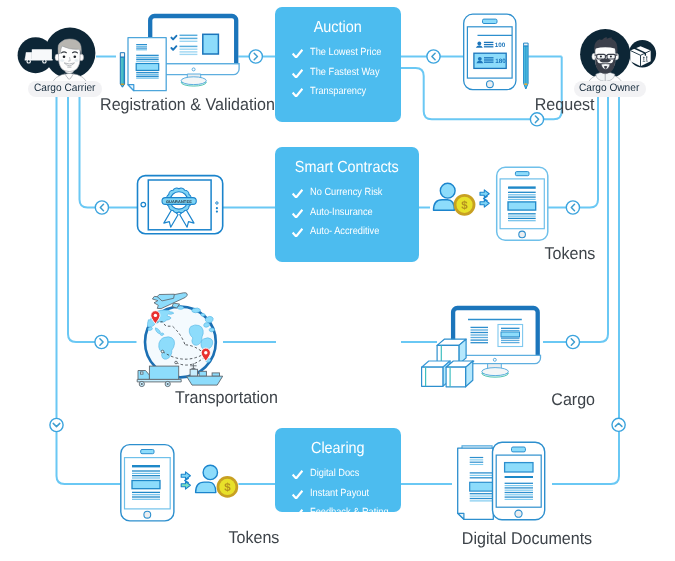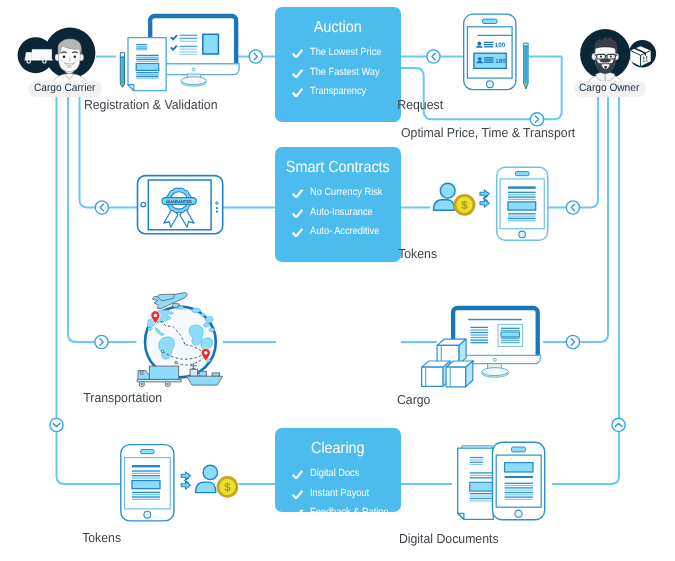--- a/index.html
+++ b/index.html
@@ -10,21 +10,21 @@
   .card{position:absolute;background:#4cbcef;border-radius:7px;box-sizing:border-box;}
   .card-title{position:absolute;left:0;right:0;text-align:center;color:#fff;font-size:16px;
      line-height:14px;font-weight:400;}
   .card-title span{display:inline-block;transform:scaleX(.9);}
   .card-list{position:absolute;left:16.5px;top:40px;}
   .card-li{display:flex;align-items:flex-end;height:11px;margin-bottom:8.6px;}
   .chk{width:11px;height:9px;margin-right:7.5px;flex:0 0 11px;}
   .card-li span{color:#fff;font-size:10.4px;line-height:11px;white-space:nowrap;
      display:inline-block;transform:scaleX(.89);transform-origin:left center;}
 
-  .node-label{position:absolute;text-align:left;color:#3d4349;font-size:13px;white-space:nowrap;line-height:12px;}
+  .node-label{position:absolute;text-align:right;color:#3d4349;font-size:17px;white-space:nowrap;line-height:12px;}
   .node-label span{display:inline-block;transform:scaleX(.945);}
   .pill{position:absolute;background:#f2f2f4;border-radius:11px;display:flex;align-items:center;justify-content:center;}
   .pill span{color:#14293a;font-size:10.8px;font-weight:400;display:inline-block;transform:scaleX(.94);white-space:nowrap;line-height:11px;}
 </style>
 </head>
 <body>
 
 <div id="stage">
 
   <svg class="layer" viewBox="0 0 675 561">
@@ -121,21 +121,21 @@
         </div>
       <div class="card-li">
           <svg class="chk" viewBox="0 0 11 9">
             <path d="M0.6 4.6 L4.1 8.4 L10.4 0.8" fill="none" stroke="#fff" stroke-width="2.2" stroke-linecap="butt" stroke-linejoin="miter"></path>
           </svg>
           <span>Transparency</span>
         </div>
     </div>
   </div>
 
-  <div class="card" style="left:275px;top:147px;width:126px;height:115px;">
+  <div class="card" style="left:275px;top:147px;width:144px;height:115px;">
     <div class="card-title" style="top:13.5px;"><span>Smart Contracts</span></div>
     <div class="card-list">
       <div class="card-li">
           <svg class="chk" viewBox="0 0 11 9">
             <path d="M0.6 4.6 L4.1 8.4 L10.4 0.8" fill="none" stroke="#fff" stroke-width="2.2" stroke-linecap="butt" stroke-linejoin="miter"></path>
           </svg>
           <span>No Currency Risk</span>
         </div>
       <div class="card-li">
           <svg class="chk" viewBox="0 0 11 9">
@@ -592,20 +592,19 @@
         <path d="M504.6 494.8 h28.4" stroke="#7ecbef" stroke-width="1.2"></path>
         <path d="M504.6 497.1 h28.4" stroke="#2d8fce" stroke-width="1.3"></path>
         <path d="M504.6 499.4 h28.4" stroke="#7ecbef" stroke-width="1.2"></path>
       </g>
     </g>
 
   </svg>
 
   <div class="node-label" style="left:80px;width:200px;top:99px;"><span>Registration &amp; Validation</span></div>
   <div class="node-label" style="left:396px;width:200px;top:99px;"><span>Request</span></div>
-  <div class="node-label" style="left:396px;width:200px;top:126.5px;"><span>Optimal Price, Time &amp; Transport</span></div>
   <div class="node-label" style="left:396.5px;width:200px;top:247.9px;"><span>Tokens</span></div>
   <div class="node-label" style="left:81px;width:200px;top:392.4px;"><span>Transportation</span></div>
   <div class="node-label" style="left:396px;width:200px;top:393.5px;"><span>Cargo</span></div>
   <div class="node-label" style="left:80.5px;width:200px;top:532.3px;"><span>Tokens</span></div>
   <div class="node-label" style="left:396px;width:200px;top:532.9px;"><span>Digital Documents</span></div>
 
 </div>
 
 </body></html>

